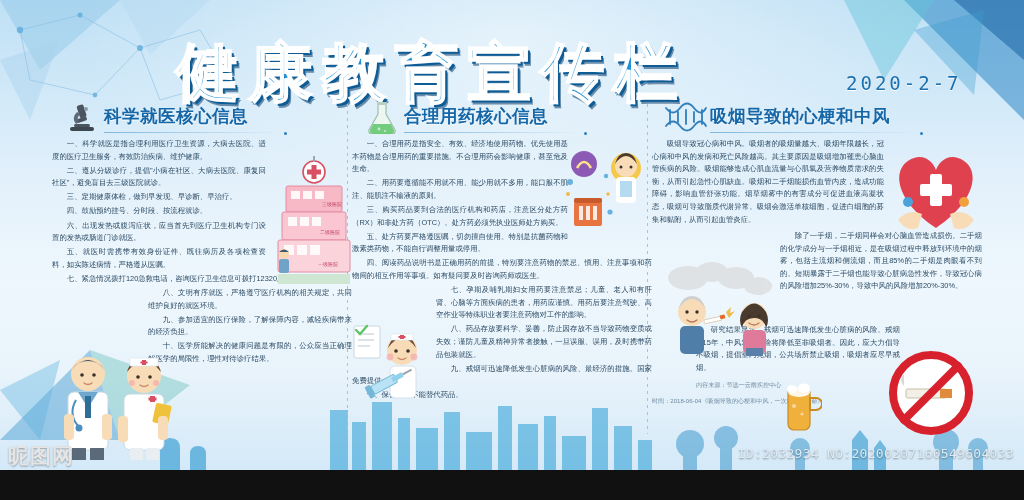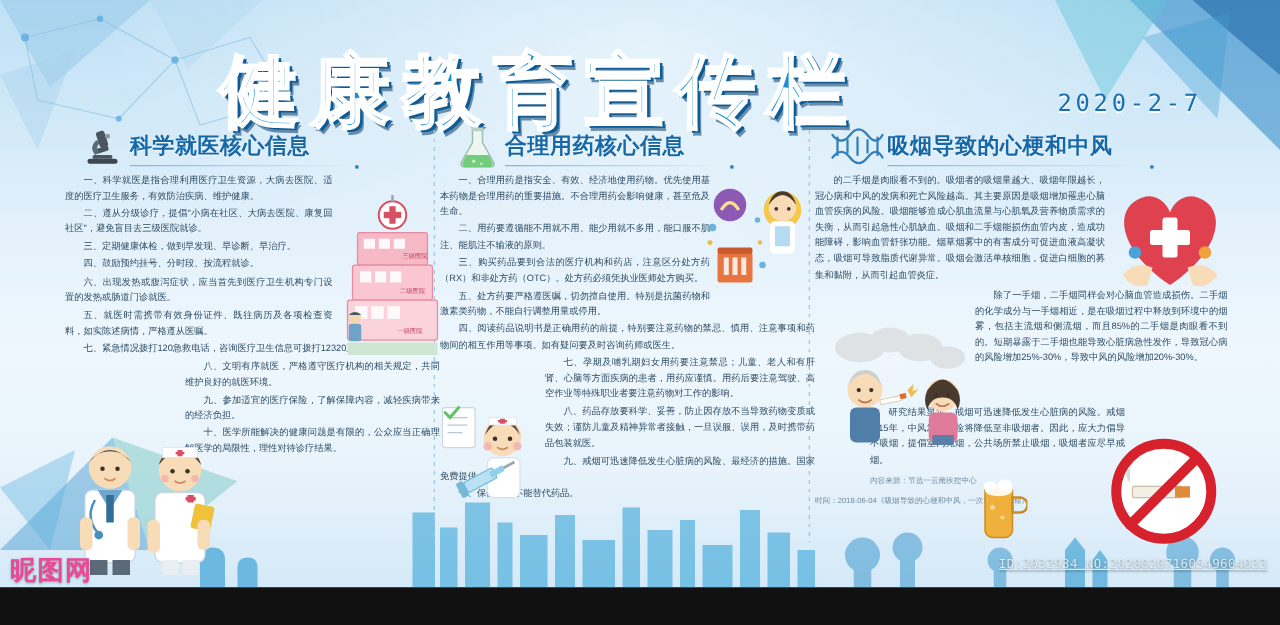--- a/index.html
+++ b/index.html
@@ -91,32 +91,31 @@
   
   #footer {
     position:absolute; left:0; bottom:0; width:1024px; height:30px;
     background:#111; color:#fff;
   }
   #watermark {
     position:absolute; left:8px; top:-28px;
     display:flex; align-items:center; gap:6px;
   }
   #wm-logo {
-    font-size:21px; font-weight:bold; color:#ec4899; letter-spacing:1px;
+    font-size:21px; font-weight:bold; color:#e5e5e5; letter-spacing:1px;
     font-family:"DejaVu Sans","Liberation Sans",sans-serif;
     text-shadow:0 1px 2px rgba(0,0,0,.35);
   }
   #wm-url { font-size:19px; color:#fff; font-family:"Liberation Serif",serif;
     text-shadow:0 1px 2px rgba(0,0,0,.35); }
   #id-text {
     position:absolute; right:10px; top:-24px;
-    font-size:10px; color:#dfeaf2; letter-spacing:.3px;
+    font-size:13px; color:#dfeaf2; letter-spacing:.3px;
     font-family:"DejaVu Sans Mono","Liberation Mono",monospace;
     text-shadow:0 1px 2px rgba(0,0,0,.4);
-    text-decoration:underline;
   }
 </style>
 </head>
 <body>
 
 <div id="poster">
 
   <svg class="poly" id="tl-poly" viewBox="0 0 330 180">
     <polygon points="0,0 120,0 40,70" fill="#8fc6e8" opacity=".55"></polygon>
     <polygon points="120,0 210,0 150,55" fill="#b3daf0" opacity=".5"></polygon>
@@ -418,21 +417,21 @@
         <path d="M90 80 q-10 -12 -24 -6 l4 14 q12 4 20 -8z"></path>
       </g>
       <g>
         <circle cx="24" cy="62" r="5" fill="#4aa3d8"></circle>
         <circle cx="80" cy="62" r="5" fill="#f0a03c"></circle>
       </g>
     </svg>
 
     <div class="body-text">
       <div class="fl-right" style="width:98px;height:92px"></div>
-      <p>的二手烟是肉眼看不到的。吸烟者的吸烟量越大、吸烟年限越长，冠心病和中风的发病和死亡风险越高。其主要原因是吸烟增加罹患心脑血管疾病的风险。吸烟能够造成心肌血流量与心肌氧及营养物质需求的失衡，从而引起急性心肌缺血。吸烟和二手烟能损伤血管内皮，造成功能障碍，影响血管舒张功能。烟草烟雾中的有害成分可促进血液高凝状态，吸烟可导致脂质代谢异常。吸烟会激活单核细胞，促进白细胞的募集和黏附，从而引起血管炎症。</p>
+      <p>吸烟导致冠心病和中风。吸烟者的吸烟量越大、吸烟年限越长，冠心病和中风的发病和死亡风险越高。其主要原因是吸烟增加罹患心脑血管疾病的风险。吸烟能够造成心肌血流量与心肌氧及营养物质需求的失衡，从而引起急性心肌缺血。吸烟和二手烟能损伤血管内皮，造成功能障碍，影响血管舒张功能。烟草烟雾中的有害成分可促进血液高凝状态，吸烟可导致脂质代谢异常。吸烟会激活单核细胞，促进白细胞的募集和黏附，从而引起血管炎症。</p>
       <div class="spacer"></div>
       <div class="fl-left" style="width:128px;height:94px"></div>
       <p>除了一手烟，二手烟同样会对心脑血管造成损伤。二手烟的化学成分与一手烟相近，是在吸烟过程中释放到环境中的烟雾，包括主流烟和侧流烟，而且85%的二手烟是肉眼看不到的。短期暴露于二手烟也能导致心脏病急性发作，导致冠心病的风险增加25%-30%，导致中风的风险增加20%-30%。</p>
       <div class="spacer"></div>
       <div class="fl-right" style="width:82px;height:80px"></div>
       <div class="fl-left" style="width:44px;height:64px"></div>
       <p>研究结果显示，戒烟可迅速降低发生心脏病的风险。戒烟5-15年，中风发病风险将降低至非吸烟者。因此，应大力倡导不吸烟，提倡室内无烟，公共场所禁止吸烟，吸烟者应尽早戒烟。</p>
       <p class="footnote noind">内容来源：节选一云南疾控中心</p>
       <p class="footnote noind">时间：2018-06-04《吸烟导致的心梗和中风，一次就可能致命》</p>
     </div>

